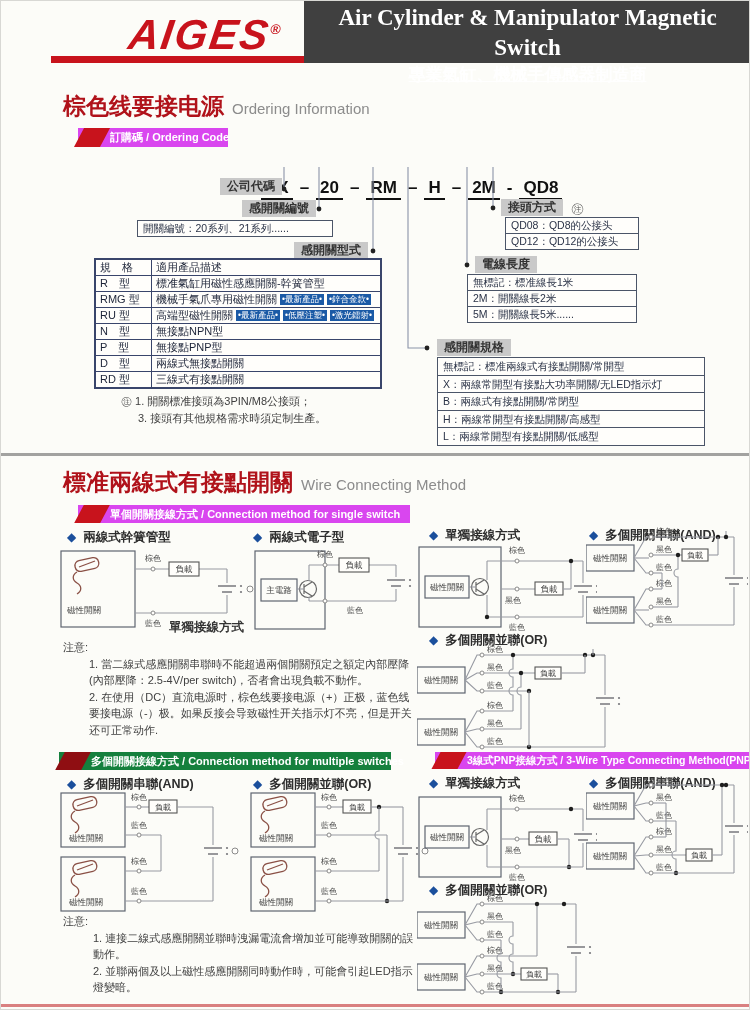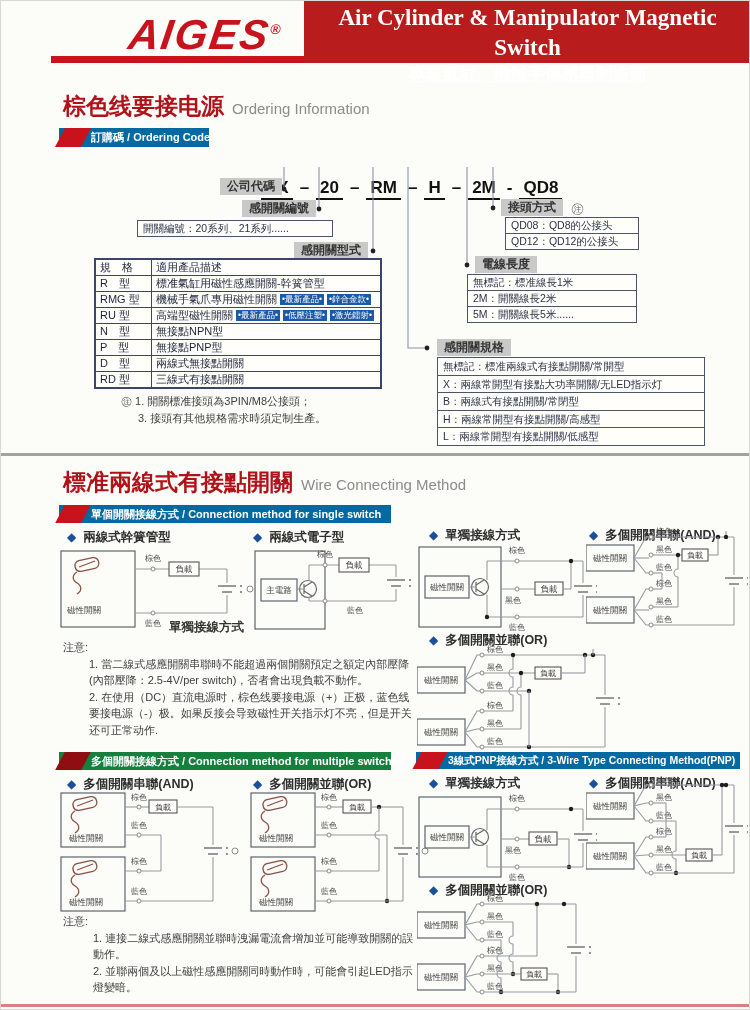--- a/index.html
+++ b/index.html
@@ -1,32 +1,32 @@
 <!DOCTYPE html>
 <html><head>
 <meta charset="utf-8">
 <style>
   html,body{margin:0;padding:0;background:#e9e9e6;font-family:"Liberation Sans","DejaVu Sans",sans-serif;}
   #page{position:relative;width:750px;height:1010px;background:#fcfcf8;margin:0 auto;overflow:hidden;border:1px solid #d8d8d4;box-sizing:border-box;}
   .abs{position:absolute;}
   
-  .banner{position:absolute;left:303px;top:0;width:447px;height:62px;background:#b91c1c;color:#fff;text-align:center;}
+  .banner{position:absolute;left:303px;top:0;width:447px;height:62px;background:#404040;color:#fff;text-align:center;}
   .banner .en{font-family:"Liberation Serif","DejaVu Serif",serif;font-weight:bold;font-size:23px;line-height:30px;margin-top:2px;}
   .banner .zh{font-size:17px;font-weight:bold;line-height:24px;text-decoration:underline;}
   .logo{position:absolute;left:128px;top:10px;color:#c8131c;font-size:42px;font-weight:900;font-style:italic;letter-spacing:2px;transform:skewX(-8deg);}
   .logo sup{font-size:14px;font-style:normal;}
   .redline{position:absolute;left:50px;top:55px;width:258px;height:7px;background:#c8131c;}
   
   .stitle{position:absolute;white-space:nowrap;}
   .stitle .zh{color:#b0121a;font-size:23px;font-weight:bold;}
   .stitle .en{color:#8c8c8c;font-size:15px;margin-left:8px;}
   
   .cbar{position:absolute;color:#fff;font-weight:bold;display:flex;align-items:center;padding-left:32px;box-sizing:border-box;white-space:nowrap;}
   .cbar::before{content:"";position:absolute;left:1px;top:0;bottom:0;width:26px;transform:skewX(-28deg);}
-  .cbar.blue{background:#0369a1;} .cbar.blue::before{background:#c8131c;}
+  .cbar.blue{background:#d946ef;margin-left:19px;} .cbar.blue::before{background:#c8131c;}
   .cbar.red{background:#15803d;} .cbar.red::before{background:#8f0e12;}
   
   .code{position:absolute;display:flex;align-items:flex-end;gap:7px;font-size:17px;font-weight:bold;color:#111;}
   .cpart{border-bottom:2px solid #111;padding:0 4px;margin-top:36px;}
   .csep{padding-bottom:2px;}
   .glab{position:absolute;background:#c9c9c9;color:#333;font-size:12px;font-weight:bold;padding:1px 7px;line-height:15px;white-space:nowrap;}
   .obox{position:absolute;border:1px solid #4b5568;background:#fffefb;}
   .orow{font-size:10.5px;color:#2b3347;padding:1px 5px;border-top:1px solid #4b5568;white-space:nowrap;line-height:13px;}
   .orow:first-child{border-top:none;}
   .stable{position:absolute;border-collapse:collapse;table-layout:fixed;background:#fffefb;border:2px solid #39456b;}

